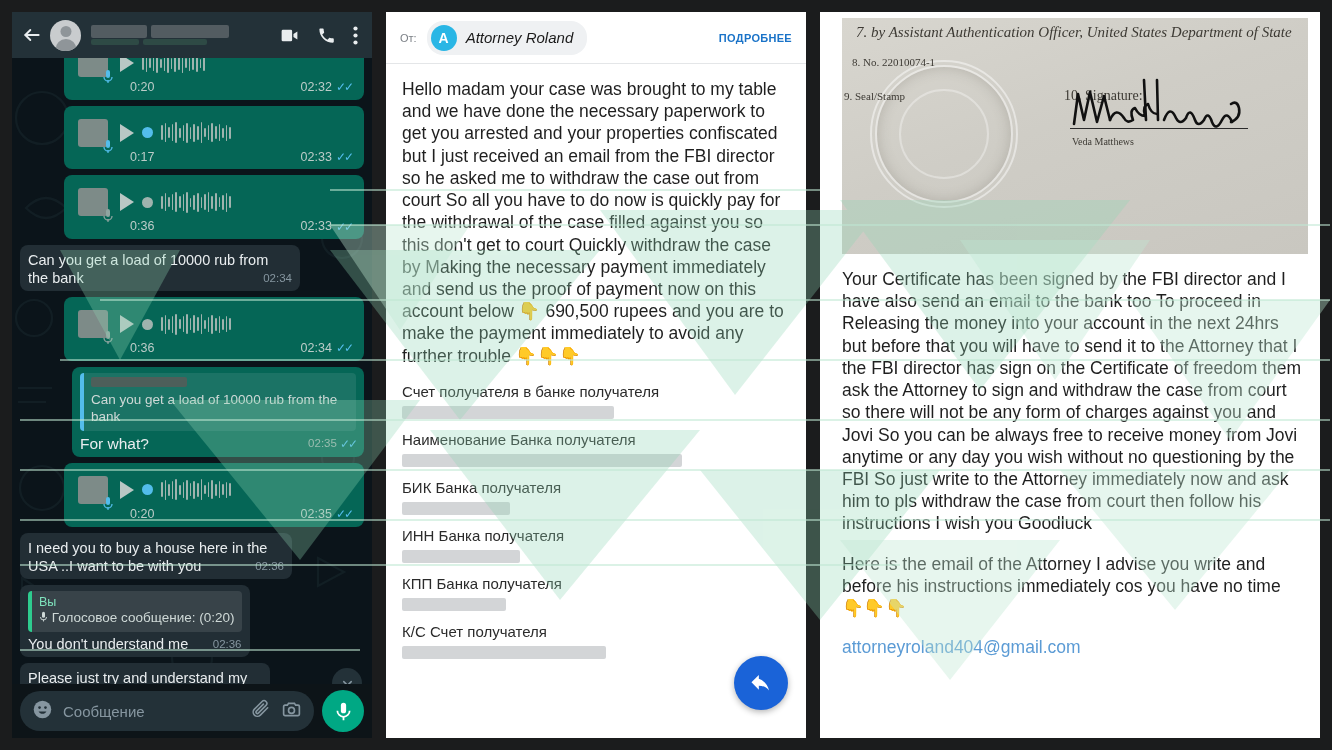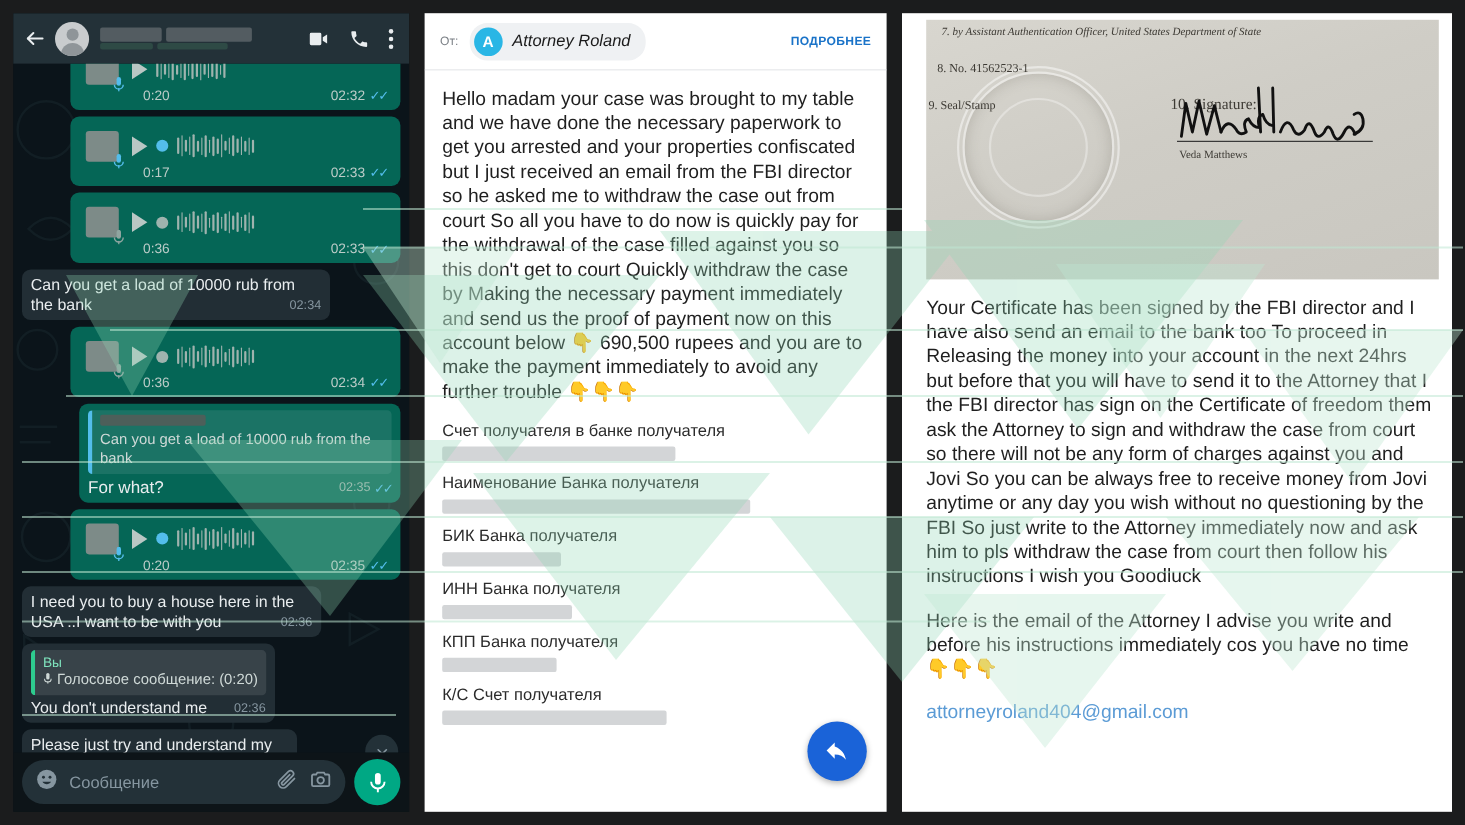--- a/index.html
+++ b/index.html
@@ -205,21 +205,21 @@
   .panel-doc {
     position:relative; flex:1 1 auto; height:726px;
     background:#ffffff; overflow:hidden;
   }
   .doc-scan {
     position:relative; height:236px; margin: 6px 12px 0 22px;
     background: linear-gradient(160deg,#d8d6cf 0%, #cfcdc6 45%, #c9c7c0 100%);
     overflow:hidden;
   }
   .doc-line { position:absolute; font-family:"Liberation Serif", serif; color:#3d3a34; }
-  .doc-l7 { left:14px; top:6px; font-size:10px; font-style:italic; }
+  .doc-l7 { left:14px; top:6px; font-size:15px; font-style:italic; }
   .doc-l8 { left:10px; top:38px; font-size:11px; }
   .doc-l9 { left:2px; top:72px; font-size:11px; }
   .doc-l10 { left:222px; top:70px; font-size:14px; }
   .doc-signame { left:230px; top:118px; font-size:10px; }
   .doc-sigline { position:absolute; left:228px; top:110px; width:178px; height:1px; background:#2a2a2a; }
   .doc-seal {
     position:absolute; left:28px; top:42px; width:148px; height:148px;
     border-radius:50%;
     border: 7px double rgba(255,255,255,0.55);
     box-shadow: inset 0 0 14px rgba(140,136,126,0.5);
@@ -659,21 +659,21 @@
             <path d="M10 8V4.6L3.2 11.4 10 18.2V14.6c4.2 0 7.2 1.4 9.4 4.4-.9-4.4-3.5-8.8-9.4-11z"></path>
           </svg>
       </div>
     </div>
   </div>
 
   <div class="panel-doc">
     <div class="doc-scan">
       <div class="doc-seal"></div>
       <div class="doc-line doc-l7">7.  by      Assistant Authentication Officer, United States Department of State</div>
-      <div class="doc-line doc-l8">8.  No.  41562523-1</div>
+      <div class="doc-line doc-l8">8.  No.  22010074-1</div>
       <div class="doc-line doc-l9">9.  Seal/Stamp</div>
       <div class="doc-line doc-l10">10.  Signature:</div>
       <svg class="doc-sig" width="182" height="56" viewBox="0 0 182 56" fill="none" stroke="#111" stroke-width="2.6" stroke-linecap="round" stroke-linejoin="round">
         <path d="M6 48 L10 18 L16 44 L22 16 L29 46 L36 20 L42 44"></path>
         <path d="M42 44 q6 -14 14 -2 q3 6 9 2 q-4 -10 2 -12 q4 8 10 8 q-3 -10 3 -12 q3 10 9 10"></path>
         <path d="M76 4 L78 44"></path>
         <path d="M89 4 L90 44"></path>
         <path d="M96 44 q6 -16 12 -2 q4 8 10 0 q4 -12 9 2 q3 8 9 0 q4 -10 8 2 q4 10 10 -2 q5 -10 10 2"></path>
         <path d="M163 46 q10 -4 8 -14 q-2 -8 -8 -4"></path>
       </svg>

